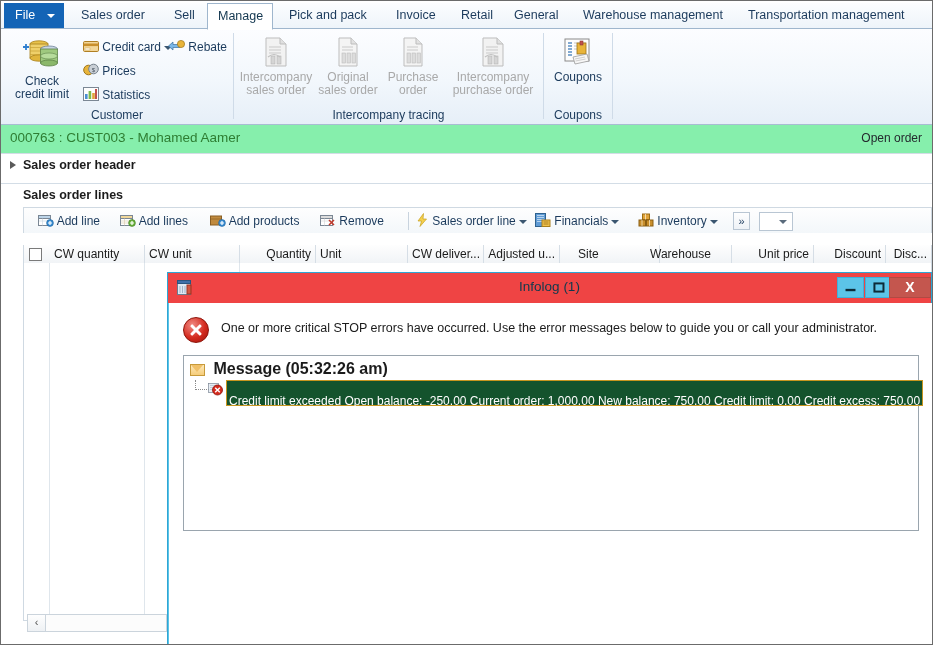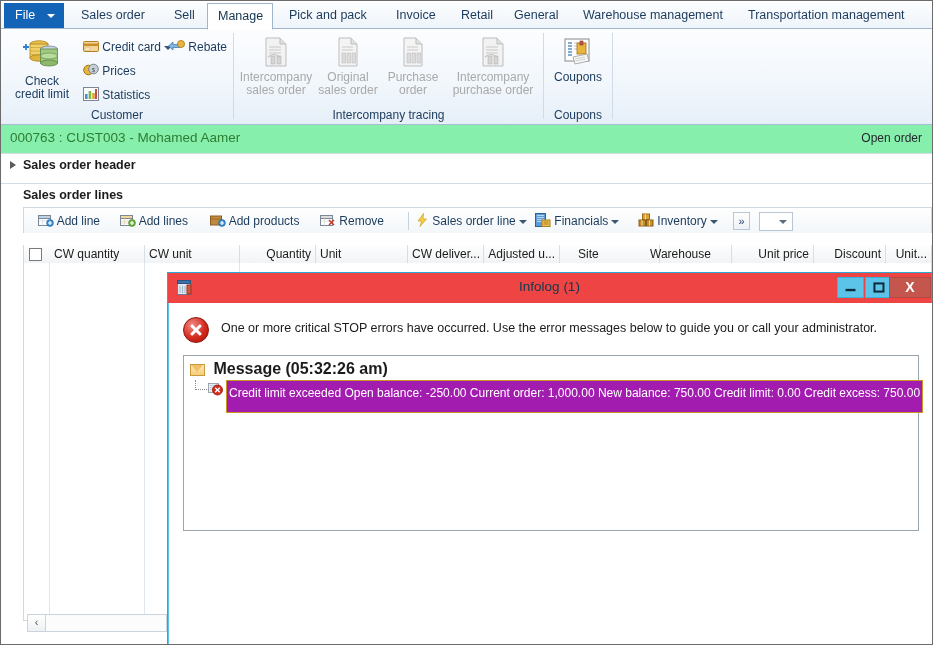--- a/index.html
+++ b/index.html
@@ -138,23 +138,23 @@
   .envicon{position:absolute;left:0;top:2px;width:15px;height:12px;
            background:linear-gradient(to bottom,#fde9bc,#f6cd7a);border:1px solid #c79a3a;
            box-sizing:border-box;}
   .envicon::after{content:"";position:absolute;left:0;top:0;width:0;height:0;
            border-left:6.5px solid transparent;border-right:6.5px solid transparent;
            border-top:7px solid #f0c068;}
   .tchild{position:absolute;left:24px;top:24px;height:17px;}
   .tchild .dash{position:absolute;left:-13px;top:0;width:13px;height:9px;
            border-left:1px dotted #8a8a8a;border-bottom:1px dotted #8a8a8a;}
   .stopicon{position:absolute;left:0;top:1px;width:15px;height:15px;}
-  .selrow{position:absolute;left:18px;top:0;height:33px;line-height:17px;
-          background:#a21caf;color:#fff;font-size:12px;white-space:nowrap;
-          border:1px solid #c8951f;box-sizing:border-box;padding:4px 2px;}
+  .selrow{position:absolute;left:18px;top:0;height:26px;line-height:17px;
+          background:#14532d;color:#fff;font-size:12px;white-space:nowrap;
+          border:1px solid #c8951f;box-sizing:border-box;padding:12px 2px;}
 </style>
 </head>
 <body>
 
 <div id="app">
 
   <div class="tabstrip">
     <div class="tab file" style="width:60px;">
       <span>File</span><span class="caret"></span>
     </div>
@@ -399,21 +399,21 @@
       <div class="gh" style="left:26px;width:95px;">CW quantity</div>
       <div class="gh" style="left:121px;width:95px;">CW unit</div>
       <div class="gh r" style="left:216px;width:76px;">Quantity</div>
       <div class="gh" style="left:292px;width:92px;">Unit</div>
       <div class="gh" style="left:384px;width:76px;">CW deliver...</div>
       <div class="gh r" style="left:460px;width:76px;">Adjusted u...</div>
       <div class="gh" style="left:536px;width:86px;margin-left:14px;">Site</div>
       <div class="gh" style="left:622px;width:86px;">Warehouse</div>
       <div class="gh r" style="left:708px;width:82px;">Unit price</div>
       <div class="gh r" style="left:790px;width:72px;">Discount</div>
-      <div class="gh r" style="left:862px;width:45px;border-right:none;">Unit...</div>
+      <div class="gh r" style="left:862px;width:45px;border-right:none;">Disc...</div>
     </div>
 
     <div class="grow">
       <div class="gc" style="left:26px;width:95px;"></div>
       <div class="gc" style="left:121px;width:95px;"></div>
       <div class="gc r" style="left:216px;width:76px;">1.00</div>
       <div class="gc" style="left:292px;width:92px;">ea</div>
       <div class="gc" style="left:384px;width:76px;"></div>
       <div class="gc r" style="left:460px;width:76px;">0.00000</div>
       <div class="gc" style="left:536px;width:86px;">1</div>

